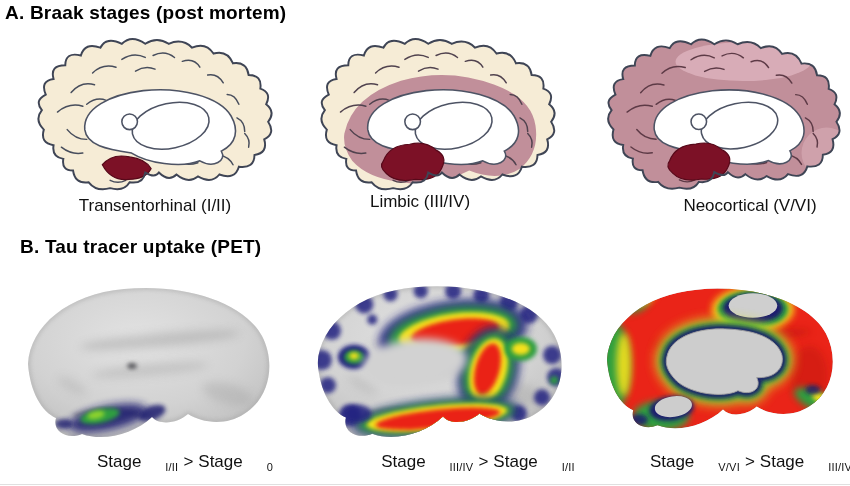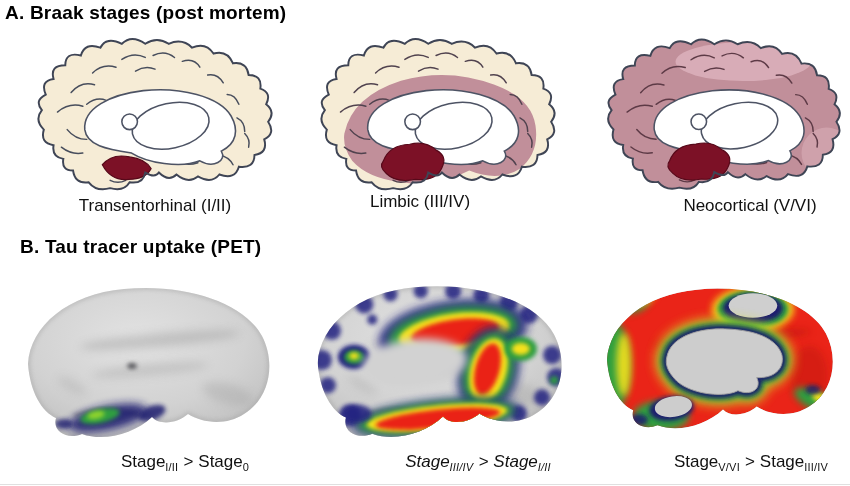--- a/index.html
+++ b/index.html
@@ -1,21 +1,21 @@
 <!DOCTYPE html>
 <html><head>
 <meta charset="utf-8">
 <style>
   html,body{margin:0;padding:0;background:#ffffff;}
   .canvas{position:relative;width:850px;height:486px;background:#fff;overflow:hidden;
           font-family:"Liberation Sans","DejaVu Sans",sans-serif;color:#000;}
   .sec-title{position:absolute;font-size:19px;font-weight:700;letter-spacing:.2px;white-space:nowrap;}
   .panel-label{position:absolute;font-size:17px;text-align:center;white-space:nowrap;color:#111;}
   .pet-label{position:absolute;font-size:17px;text-align:center;white-space:nowrap;color:#111;}
-  .pet-label .sub{font-size:11px;position:relative;top:4px;letter-spacing:.2px;}
+  .pet-label .sub{font-size:11px;position:relative;top:4px;letter-spacing:.2px;margin-left:24px;}
   .pet-label .op{margin:0 5px;}
   .brain{position:absolute;}
   .bottom-rule{position:absolute;left:0;top:484px;width:850px;height:1px;background:#e0e0e0;}
   svg{display:block;}
 </style>
 </head>
 <body>
 
 <div class="canvas">
 
@@ -230,21 +230,21 @@
         <ellipse cx="246" cy="140" rx="12" ry="5" transform="rotate(25 246 140)" fill="#f5e11b" filter="url(#f2)"></ellipse>
         <ellipse cx="236" cy="130" rx="8" ry="5" fill="#1c1a6e" opacity=".8" filter="url(#f2)"></ellipse>
         <ellipse cx="50" cy="162" rx="10" ry="6" fill="#1c1a6e" opacity=".85" filter="url(#f2)"></ellipse>
       </g>
     </svg>
   </div>
 
   <div class="pet-label" style="left:60px;top:452px;width:250px;">
     <span>Stage</span><span class="sub">I/II</span><span class="op">&gt;</span><span>Stage</span><span class="sub">0</span>
   </div>
-  <div class="pet-label" style="left:348px;top:452px;width:260px;font-style:italic;">
+  <div class="pet-label" style="left:348px;top:452px;width:260px;">
     <span>Stage</span><span class="sub">III/IV</span><span class="op">&gt;</span><span>Stage</span><span class="sub">I/II</span>
   </div>
   <div class="pet-label" style="left:640px;top:452px;width:222px;">
     <span>Stage</span><span class="sub">V/VI</span><span class="op">&gt;</span><span>Stage</span><span class="sub">III/IV</span>
   </div>
 
   <div class="bottom-rule"></div>
 </div>
 
 </body></html>

